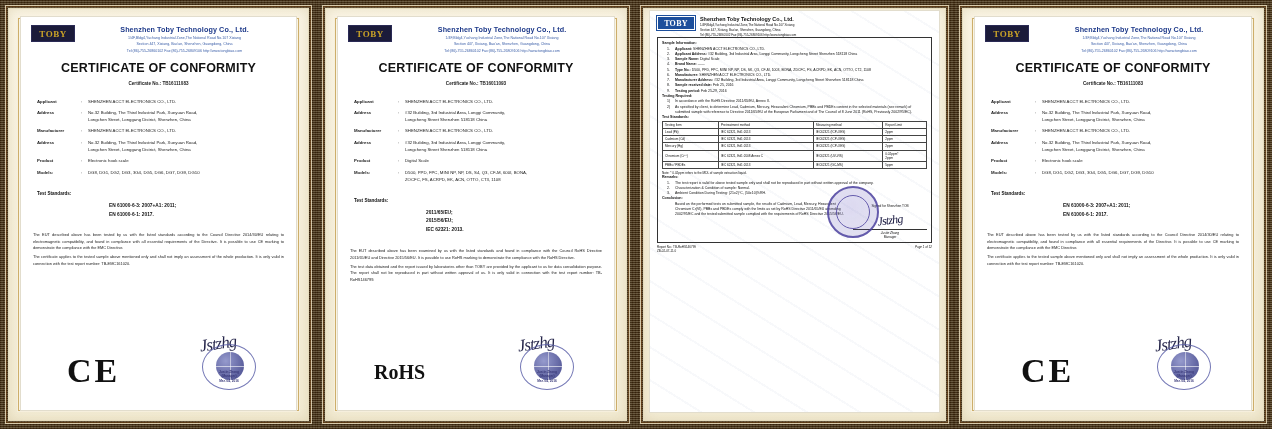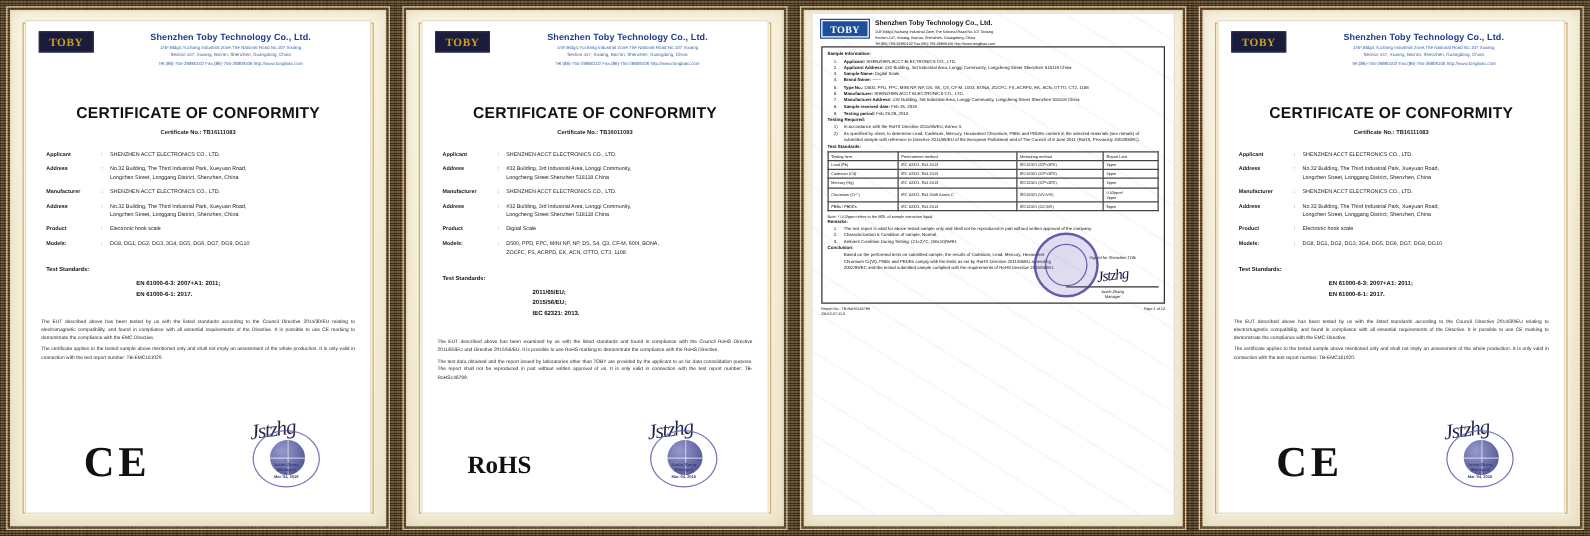--- a/index.html
+++ b/index.html
@@ -78,21 +78,21 @@
   }
   .head-text { flex:1; text-align:center; }
   .co-name {
     font-size:7.2px; font-weight:bold; color:#1e3a8a;
     letter-spacing:.1px; line-height:1.25;
   }
   .co-addr { font-size:3.6px; color:#3b5fa8; line-height:1.5; margin-top:1.5px; }
 
   .cert-title {
     text-align:center; font-weight:bold; font-size:12.5px;
-    color:#111; letter-spacing:.2px; margin-top:28px;
+    color:#111; letter-spacing:.2px; margin-top:6px;
   }
   .cert-no { text-align:center; font-size:4.6px; color:#222; margin-top:6px; font-weight:bold; }
 
   .fields { margin-top:13px; padding-left:6px; font-size:4.3px; color:#1a1a1a; }
   .frow { display:flex; margin-bottom:4.5px; line-height:1.5; }
   .flabel { width:44px; flex:0 0 auto; font-weight:bold; }
   .fcolon { width:7px; flex:0 0 auto; }
   .fval { flex:1; }
   .fval div { margin-bottom:.5px; }
 

